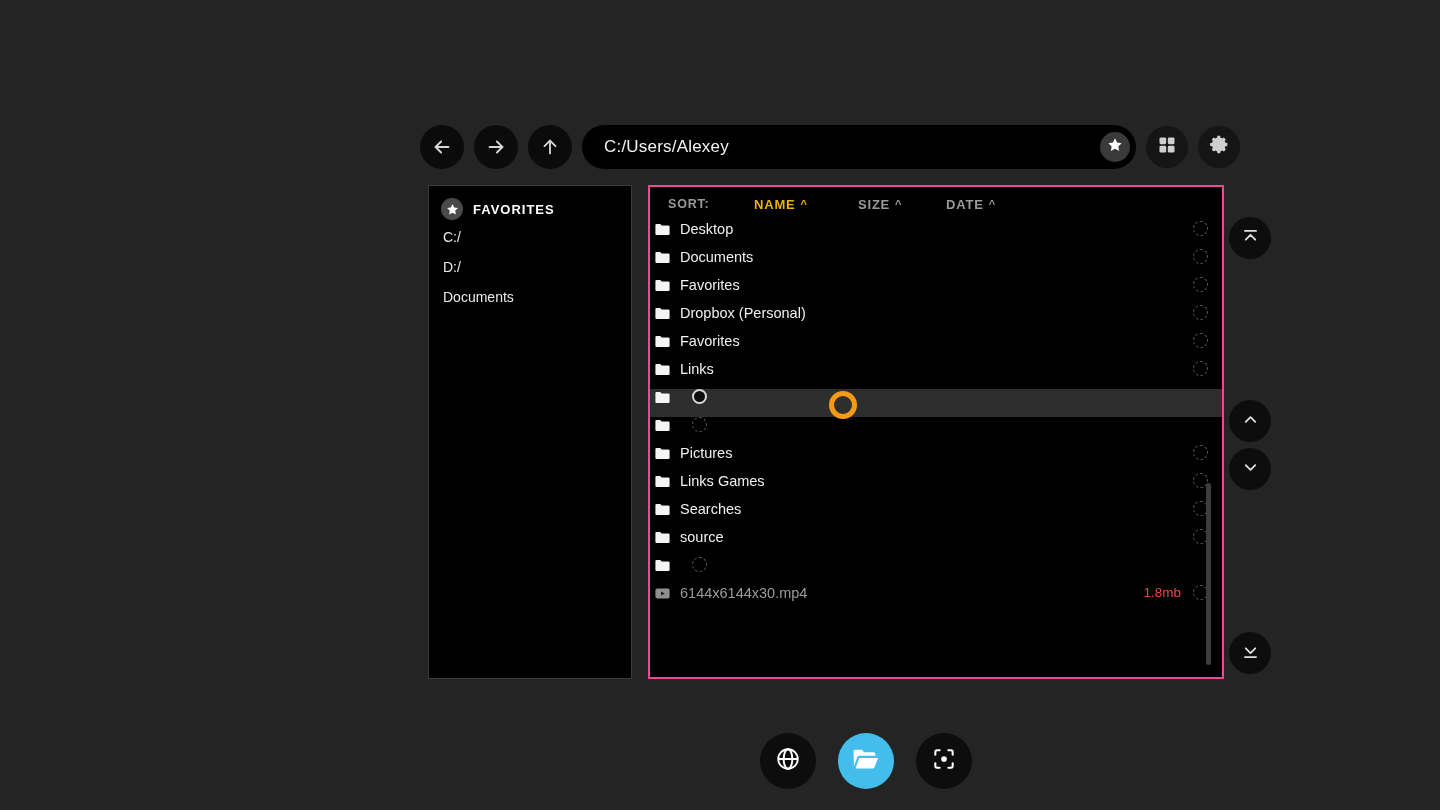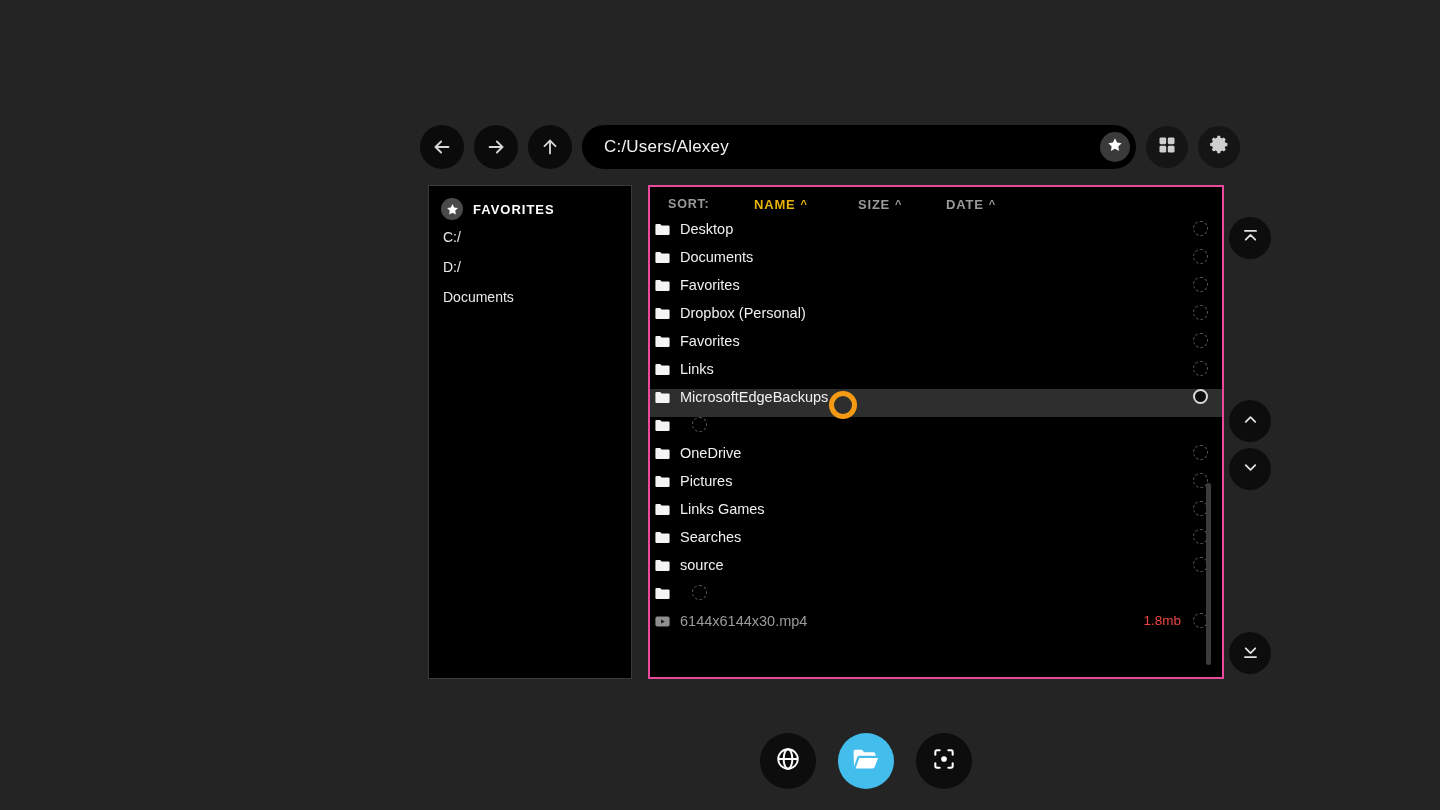--- a/index.html
+++ b/index.html
@@ -255,40 +255,29 @@
           <span class="fname">Links</span>
           <span class="fsize"></span>
           <span class="fcheck"></span>
         </div>
         <div class="frow folder selected">
           <span class="ficon">
             <svg width="17" height="17" viewBox="0 0 24 24" fill="#f4f4f4">
               <path d="M2 5.8A1.6 1.6 0 0 1 3.6 4.2h5.2l1.9 2.2h9.7A1.6 1.6 0 0 1 22 8v10.2a1.6 1.6 0 0 1-1.6 1.6H3.6A1.6 1.6 0 0 1 2 18.2z"></path>
             </svg>
           </span>
-          <span class="fname">MicrosoftEdgeBackups</span>
-          <span class="fsize"></span>
-          <span class="fcheck"></span>
-        </div>
-        <div class="frow folder">
-          <span class="ficon">
-            <svg width="17" height="17" viewBox="0 0 24 24" fill="#f4f4f4">
-              <path d="M2 5.8A1.6 1.6 0 0 1 3.6 4.2h5.2l1.9 2.2h9.7A1.6 1.6 0 0 1 22 8v10.2a1.6 1.6 0 0 1-1.6 1.6H3.6A1.6 1.6 0 0 1 2 18.2z"></path>
-            </svg>
-          </span>
-          <span class="fsize"></span>
-          <span class="fcheck"></span>
-        </div>
-        <div class="frow folder">
-          <span class="ficon">
-            <svg width="17" height="17" viewBox="0 0 24 24" fill="#f4f4f4">
-              <path d="M2 5.8A1.6 1.6 0 0 1 3.6 4.2h5.2l1.9 2.2h9.7A1.6 1.6 0 0 1 22 8v10.2a1.6 1.6 0 0 1-1.6 1.6H3.6A1.6 1.6 0 0 1 2 18.2z"></path>
-            </svg>
-          </span>
-          <span class="fname">OneDrive</span>
+          <span class="fsize"></span>
+          <span class="fcheck"></span>
+        </div>
+        <div class="frow folder">
+          <span class="ficon">
+            <svg width="17" height="17" viewBox="0 0 24 24" fill="#f4f4f4">
+              <path d="M2 5.8A1.6 1.6 0 0 1 3.6 4.2h5.2l1.9 2.2h9.7A1.6 1.6 0 0 1 22 8v10.2a1.6 1.6 0 0 1-1.6 1.6H3.6A1.6 1.6 0 0 1 2 18.2z"></path>
+            </svg>
+          </span>
           <span class="fsize"></span>
           <span class="fcheck"></span>
         </div>
         <div class="frow folder">
           <span class="ficon">
             <svg width="17" height="17" viewBox="0 0 24 24" fill="#f4f4f4">
               <path d="M2 5.8A1.6 1.6 0 0 1 3.6 4.2h5.2l1.9 2.2h9.7A1.6 1.6 0 0 1 22 8v10.2a1.6 1.6 0 0 1-1.6 1.6H3.6A1.6 1.6 0 0 1 2 18.2z"></path>
             </svg>
           </span>
           <span class="fname">Pictures</span>

